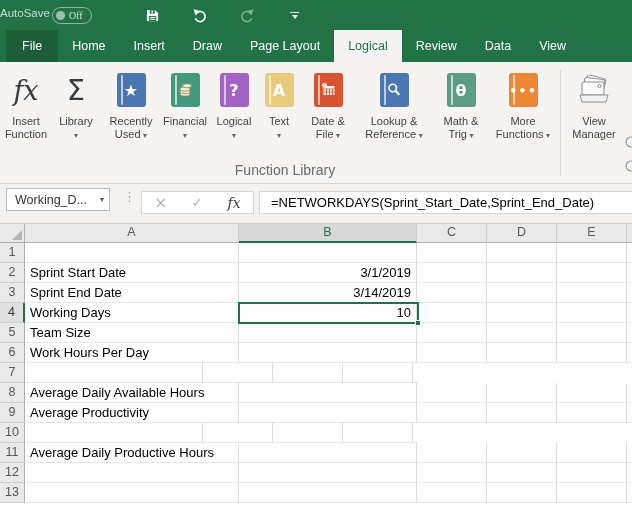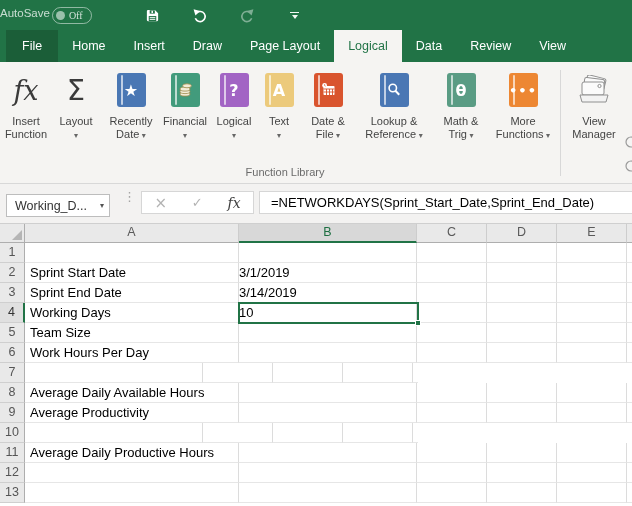--- a/index.html
+++ b/index.html
@@ -52,27 +52,27 @@
   .bk-blue { background:#4a77b4; }
   .bk-green { background:#429b7c; }
   .bk-purple { background:#a264c4; }
   .bk-tan { background:#ecca7c; }
   .bk-red { background:#d9542e; }
   .bk-teal { background:#5a9c84; }
   .bk-orange { background:#ed8733; }
   .bk-more .bglyph { font-size:13px; letter-spacing:1px; }
   .rib-divider { width:1px; height:106px; background:#d8d8d8; margin:2px 4px 0 4px; }
   #group-label { position:absolute; left:0; bottom:5px; width:570px; text-align:center;
-          font-size:11px; color:#6b6b6b; }
+          font-size:14px; color:#6b6b6b; }
   #rib-partial { position:absolute; right:0; top:70px; }
 
   
   #fbar { position:absolute; left:0; top:184px; width:632px; height:40px; background:#f3f2f1;
           border-bottom:1px solid #cfcfcf; }
-  #name-box { position:absolute; left:6px; top:10px; width:104px; height:23px; background:#fff;
+  #name-box { position:absolute; left:6px; top:4px; width:104px; height:23px; background:#fff;
           border:1px solid #bdbdbd; display:flex; align-items:center; padding:0 5px 0 8px;
           font-size:12.5px; color:#333; }
   #name-box .nb-caret { margin-left:auto; font-size:8px; color:#555; font-family:"DejaVu Sans",sans-serif; }
   #fbar-dots { position:absolute; left:123px; top:10px; font-size:13px; color:#a5a5a5;
           font-family:"DejaVu Sans",sans-serif; letter-spacing:0; line-height:6px; }
   #fbar-btns { position:absolute; left:141px; top:7px; width:113px; height:23px; background:#fff;
           border:1px solid #d6d6d6; display:flex; align-items:center; justify-content:space-around; }
   .fb-x { color:#b3b3b3; font-size:15px; font-family:"DejaVu Sans",sans-serif; }
   .fb-check { color:#b3b3b3; font-size:13px; font-family:"DejaVu Sans",sans-serif; }
   .fb-fx { font-family:"DejaVu Serif",serif; font-style:italic; font-size:14px; color:#3f3f3f; }
@@ -95,21 +95,21 @@
           border-bottom:1px solid #cfcfcf; font-size:12.5px; color:#555; text-align:center;
           line-height:19px; }
   .rowhdr.sel { background:#e0e0e0; border-right:2px solid #217346; color:#333; }
   .cell { border-right:1px solid #dcdcdc; border-bottom:1px solid #e6e6e6; font-size:13px;
           color:#000; line-height:19px; white-space:nowrap; }
   .colA { width:214px; }
   .colB { width:178px; }
   .colC, .colD, .colE { width:70px; }
   .sliver { width:5px; border-right:none; }
   .cell.colA { padding-left:5px; }
-  .cell.num { text-align:left; padding-right:15px; }
+  .cell.num { text-align:right; padding-right:5px; }
   #active-cell { position:absolute; left:238px; top:78px; width:181px; height:22px;
           border:2px solid #217346; pointer-events:none; }
   #fill-handle { position:absolute; right:-4px; bottom:-4px; width:6px; height:6px;
           background:#217346; border:1px solid #fff; }
 </style>
 </head>
 <body>
 
 <div id="app">
 
@@ -151,22 +151,22 @@
     </div>
   </div>
 
   <div id="tabs">
     <span class="tab file">File</span>
     <span class="tab">Home</span>
     <span class="tab">Insert</span>
     <span class="tab">Draw</span>
     <span class="tab">Page Layout</span>
     <span class="tab active">Logical</span>
+    <span class="tab">Review</span>
     <span class="tab">Data</span>
-    <span class="tab">Review</span>
     <span class="tab">View</span>
   </div>
 
   <div id="ribbon">
     <div id="ribbon-buttons">
 
       <div class="rbtn" style="width:48px">
         <div class="ricon">
             <span class="fx-glyph">fx</span>
           </div>
@@ -174,34 +174,34 @@
             <span>Insert</span>
             <span>Function</span>
           </div>
       </div>
 
       <div class="rbtn" style="width:52px">
         <div class="ricon">
             <span class="sigma-glyph">Σ</span>
           </div>
         <div class="rlbl">
-            <span>Layout</span>
+            <span>Library</span>
             <span class="caret-only"></span>
           </div>
       </div>
 
       <div class="rbtn" style="width:58px">
         <div class="ricon">
             <span class="book bk-blue">
               <span class="bglyph">★</span>
             </span>
           </div>
         <div class="rlbl">
             <span>Recently</span>
-            <span class="caret-after">Date</span>
+            <span class="caret-after">Used</span>
           </div>
       </div>
 
       <div class="rbtn" style="width:50px">
         <div class="ricon">
             <span class="book bk-green">
           <svg width="18" height="18" viewBox="0 0 18 18">
             <g fill="#f2ecd8" stroke="#a08c4a" stroke-width="0.8">
               <ellipse cx="9" cy="13" rx="5" ry="2.1"></ellipse>
               <ellipse cx="9" cy="10.5" rx="5" ry="2.1"></ellipse>

